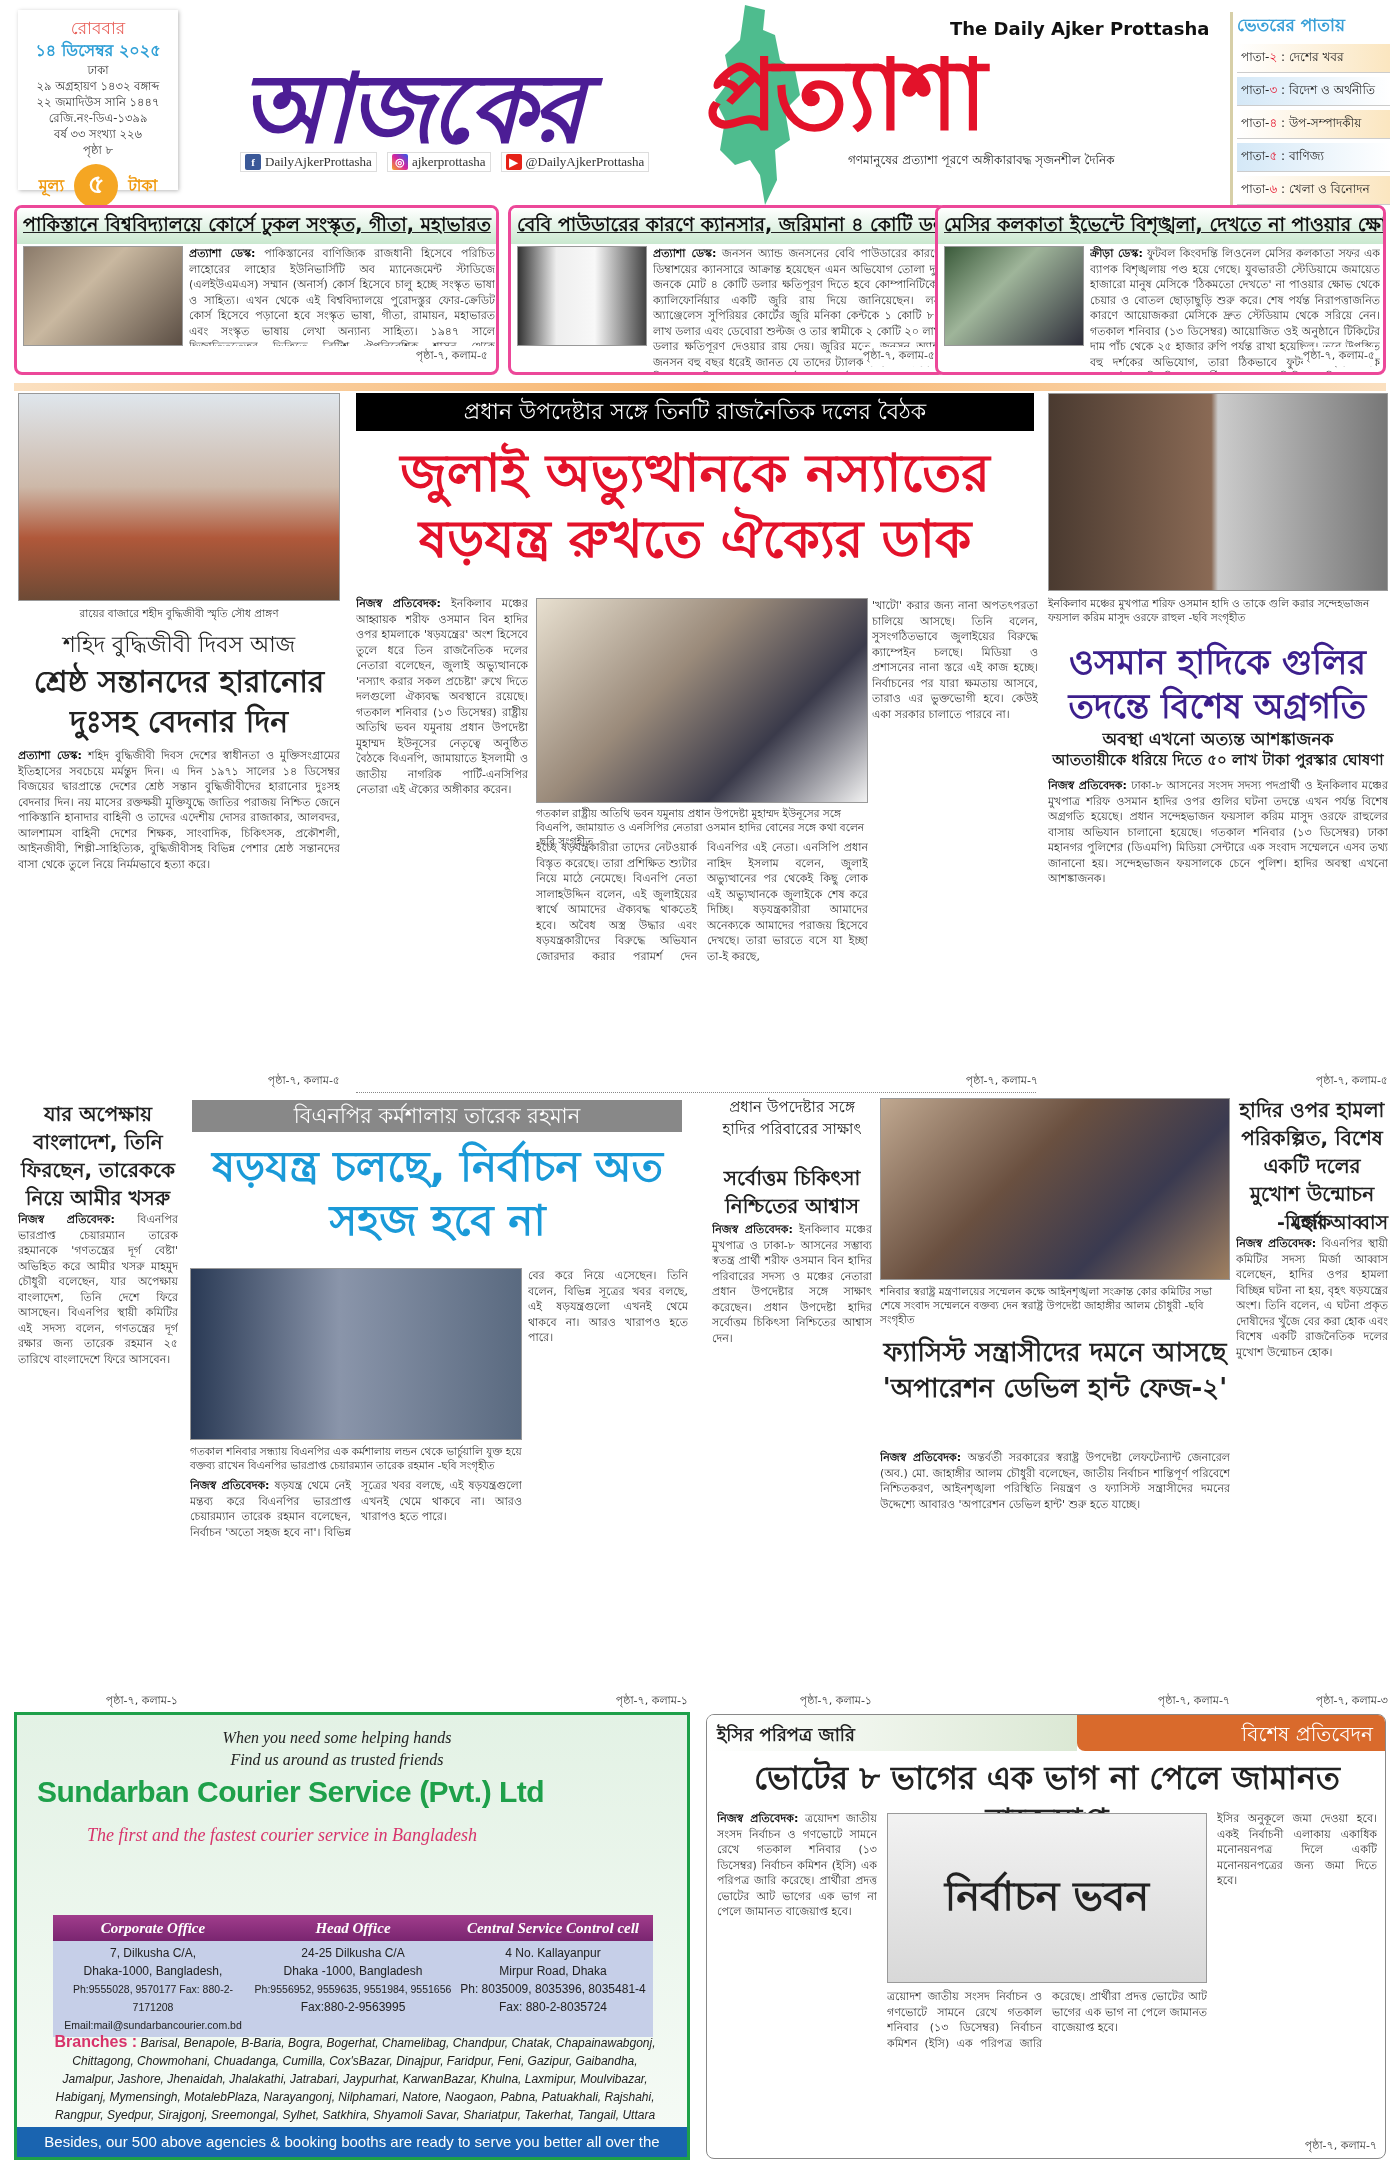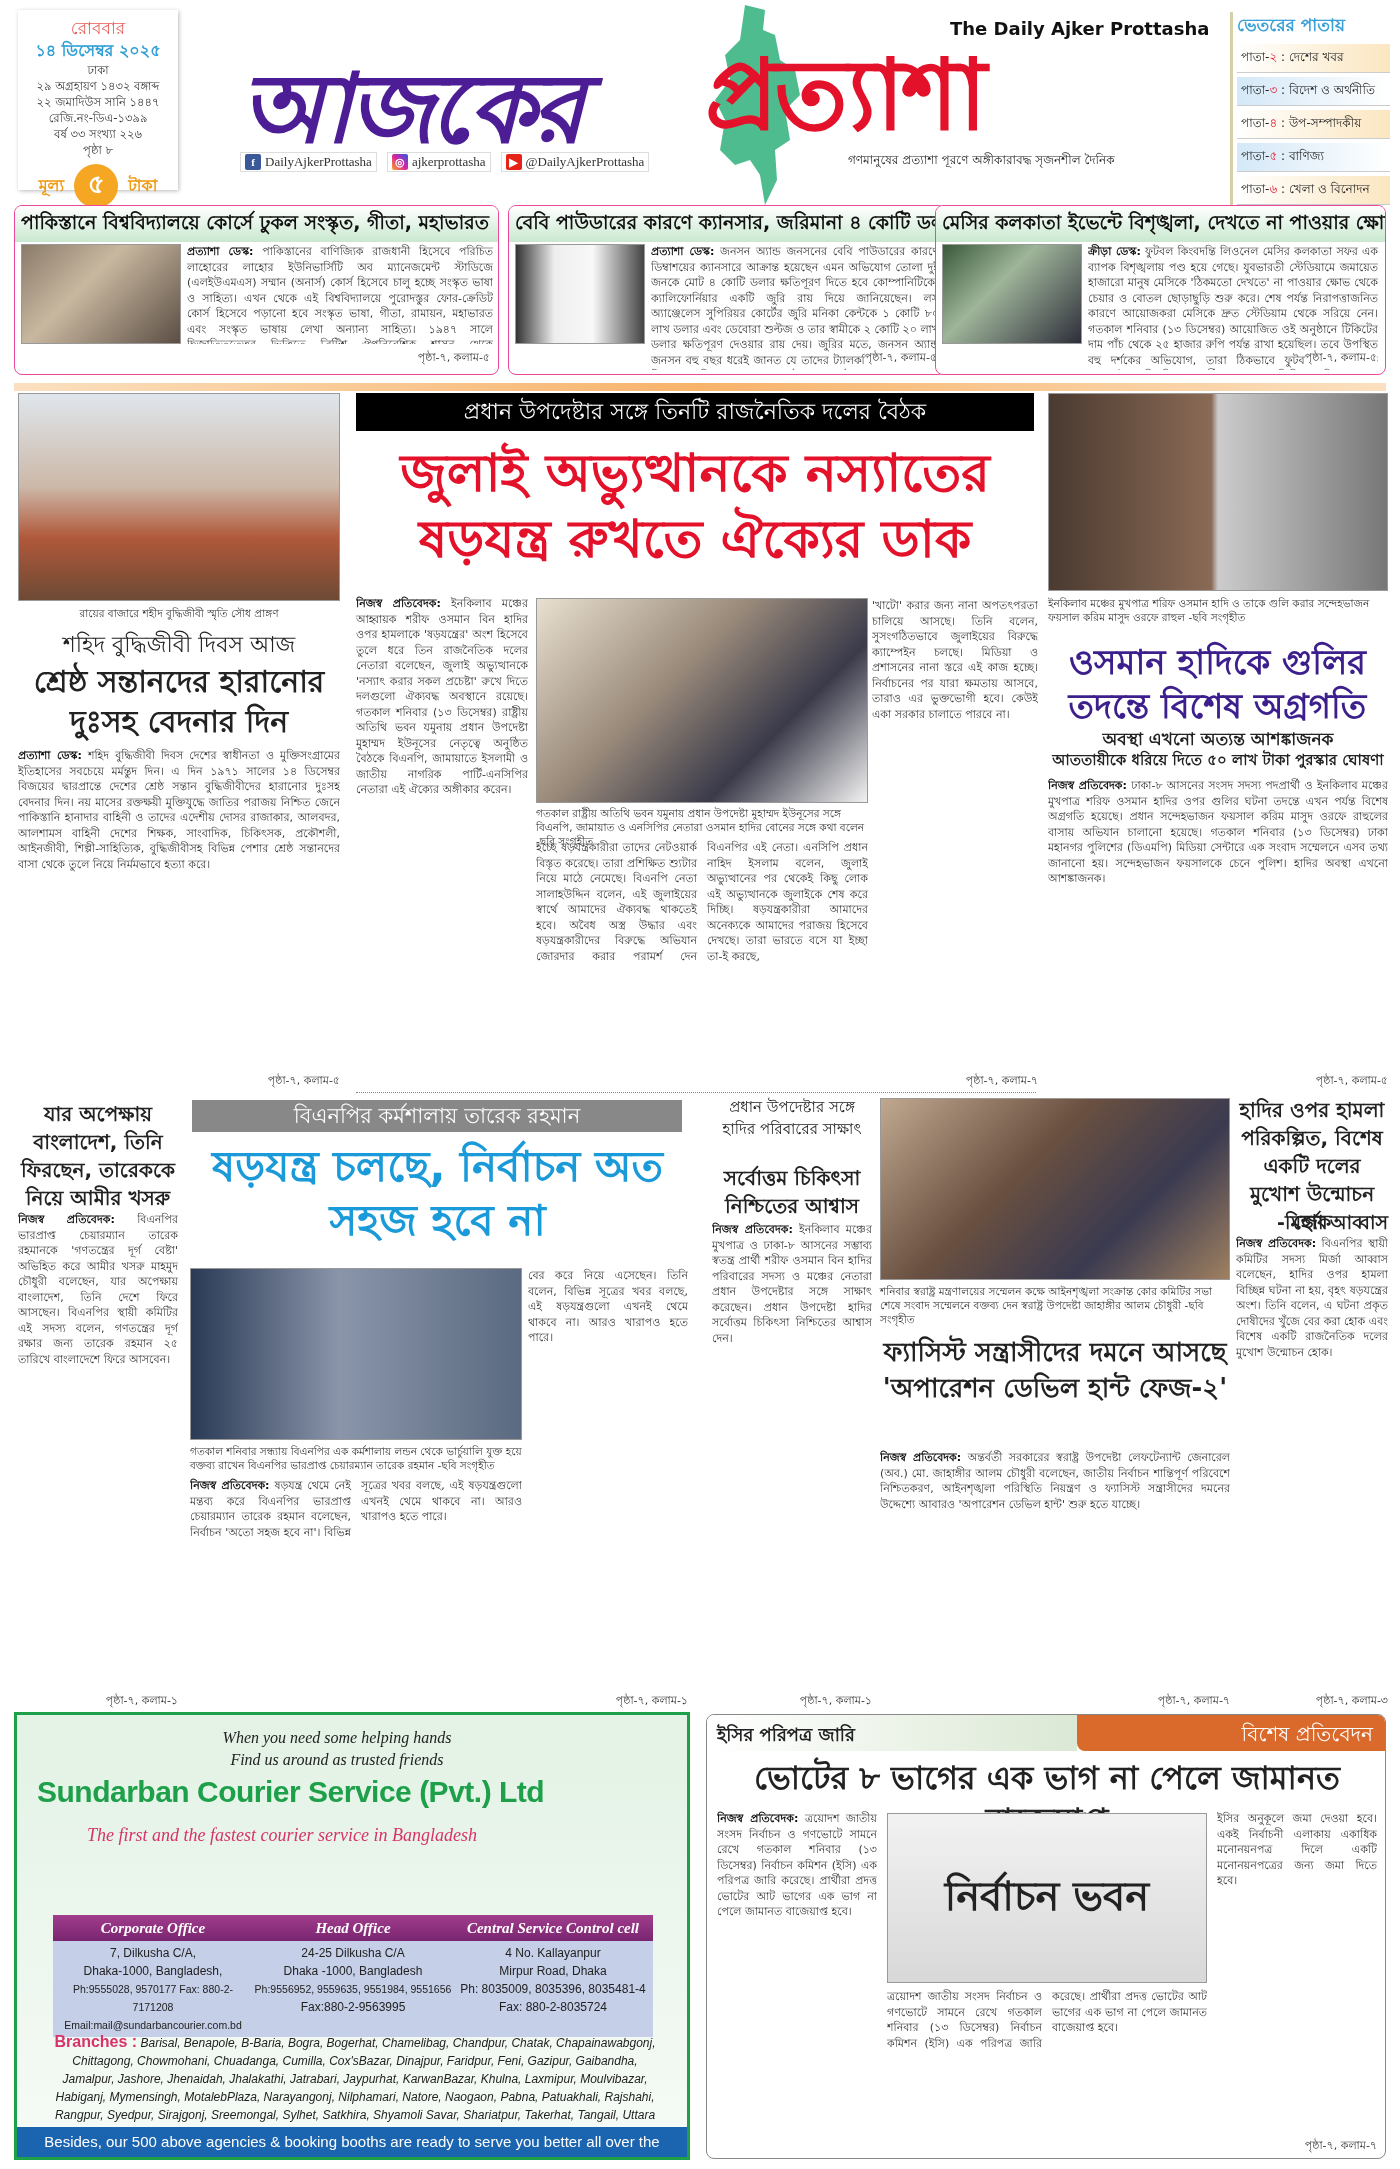--- a/index.html
+++ b/index.html
@@ -32,21 +32,21 @@
   .sicon { width: 16px; height: 16px; display: inline-flex; align-items: center; justify-content: center; color: #fff; font-size: 11px; font-weight: bold; border-radius: 2px; }
 
   #inside-box { left: 1230px; top: 12px; width: 160px; border-left: 3px solid #d7cfa8; padding-left: 4px; }
   #inside-title { color: #3aa0d8; font-size: 17px; font-weight: bold; margin-bottom: 4px; }
   .inside-item { font-size: 12px; padding: 4px 4px; margin-bottom: 4px; border-bottom: 1px solid #ccc; }
   .inside-item:nth-child(odd) { background: linear-gradient(90deg,#fff,#fbe6c0); }
   .inside-item:nth-child(even) { background: linear-gradient(90deg,#d4e8f7,#fff); }
   .inside-item .pn { color: #e3122a; }
 
   
-  .strip-box { border: 1px solid #ec4899; border-radius: 8px; background: #fff; overflow: hidden; }
+  .strip-box { border: 3px solid #ec4899; border-radius: 8px; background: #fff; overflow: hidden; text-decoration: underline; }
   .strip-head { background: linear-gradient(180deg,#fff,#c9e8cf); font-size: 21px; font-weight: bold; padding: 2px 6px; color: #111; white-space: nowrap; }
   #orange-rule { left: 14px; top: 383px; width: 1372px; height: 8px; background: linear-gradient(90deg,#fbe0c0,#f7b36a,#fbe0c0); }
 
   
   #lead-kicker { left: 356px; top: 393px; width: 678px; height: 38px; background: #000; color: #fff; font-size: 22px; text-align: center; line-height: 38px; }
   #lead-hl { left: 350px; top: 440px; width: 690px; color: #e3122a; font-size: 52px; line-height: 66px; }
 
   #blue-kicker { left: 192px; top: 1100px; width: 490px; height: 32px; background: #888; color: #fff; font-size: 21px; text-align: center; line-height: 32px; }
   #blue-hl { left: 185px; top: 1140px; width: 505px; color: #1a9ad8; font-size: 42px; line-height: 54px; }
 

